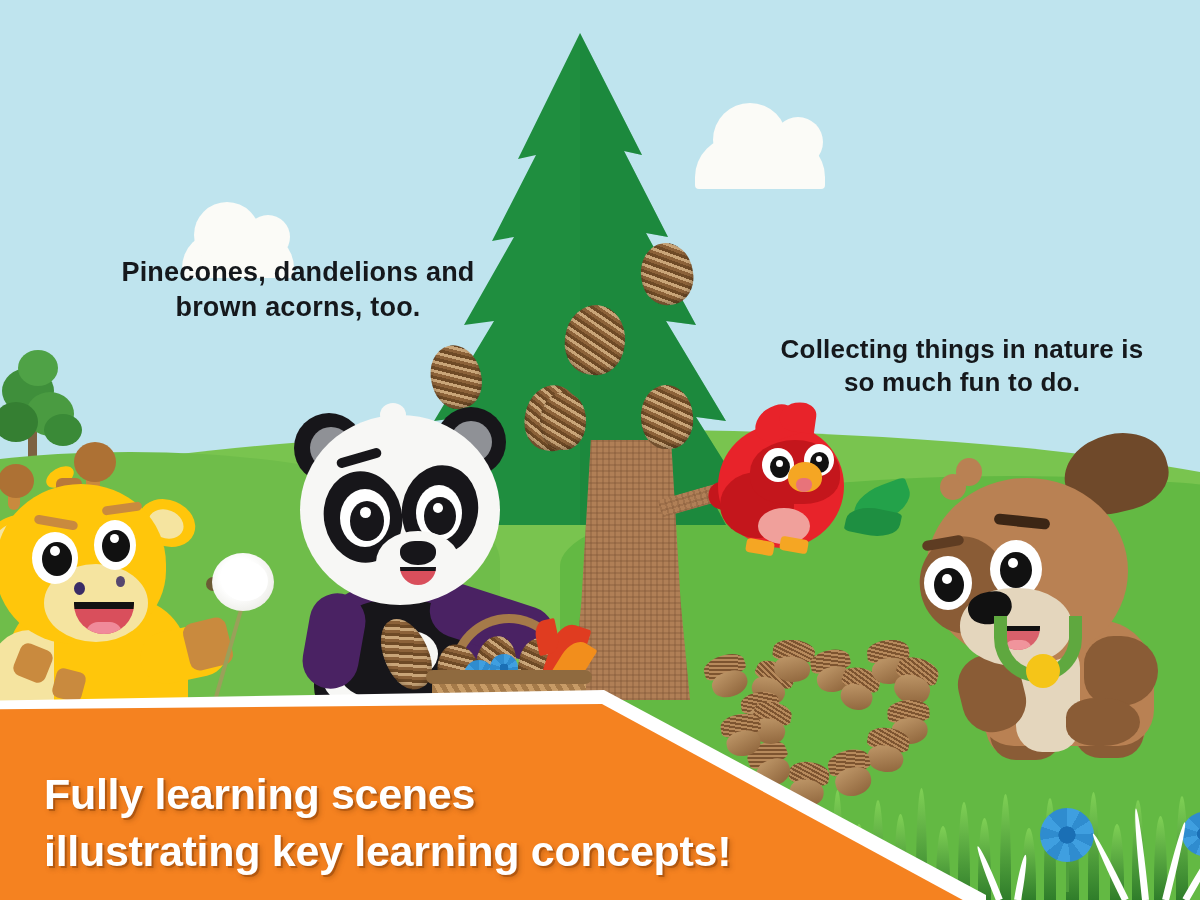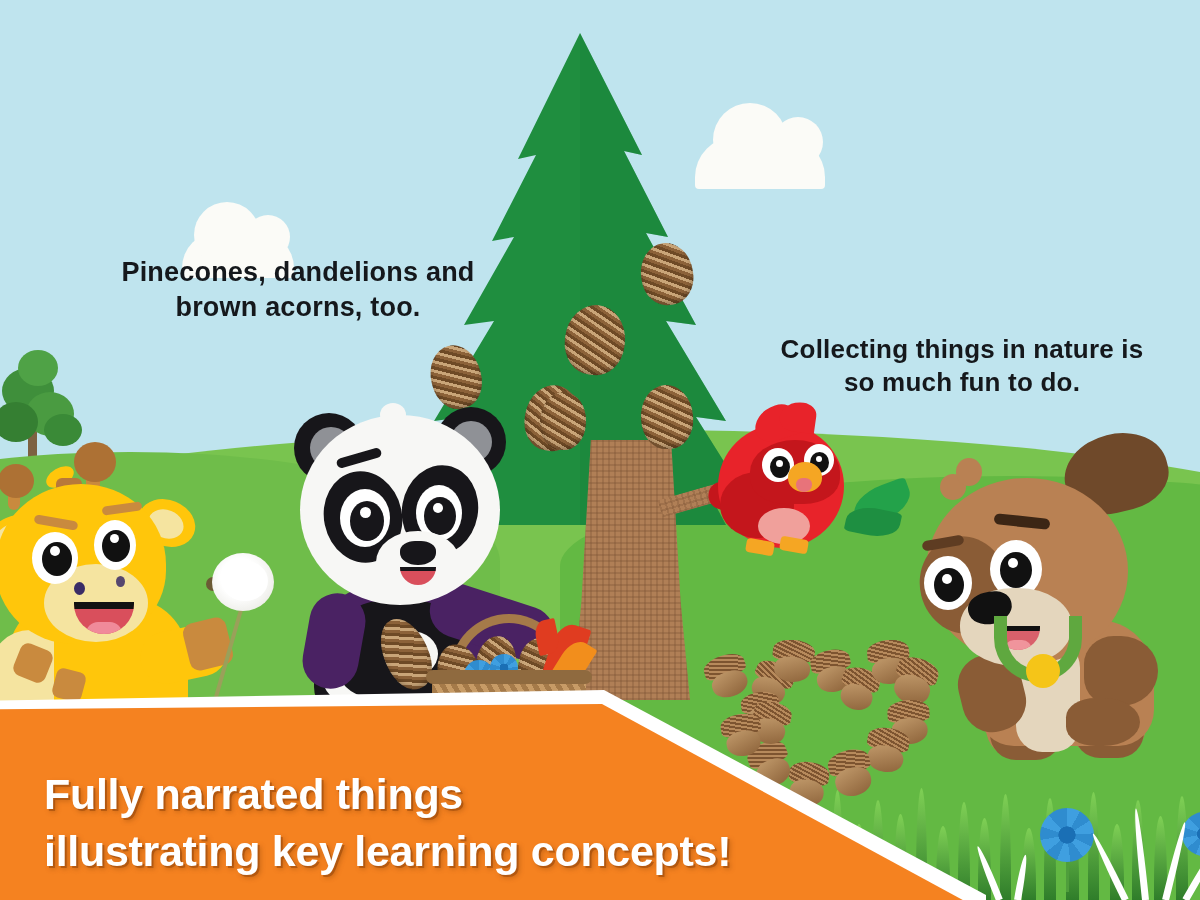--- a/index.html
+++ b/index.html
@@ -520,17 +520,17 @@
     <i style="left:80px;  height:66px; transform:rotate(30deg);"></i>
   </div>
   <div class="white-grass" style="left:986px; top:826px; width:70px; height:74px;">
     <i style="left:10px; height:58px; transform:rotate(-22deg);"></i>
     <i style="left:28px; height:46px; transform:rotate(10deg);"></i>
   </div>
 
   <div class="banner-wrap">
     <div class="banner-white"></div>
     <div class="banner"></div>
-    <div class="banner-text">Fully narrated things
+    <div class="banner-text">Fully learning scenes
 illustrating key learning concepts!</div>
   </div>
 
 </div>
 
 </body></html>

